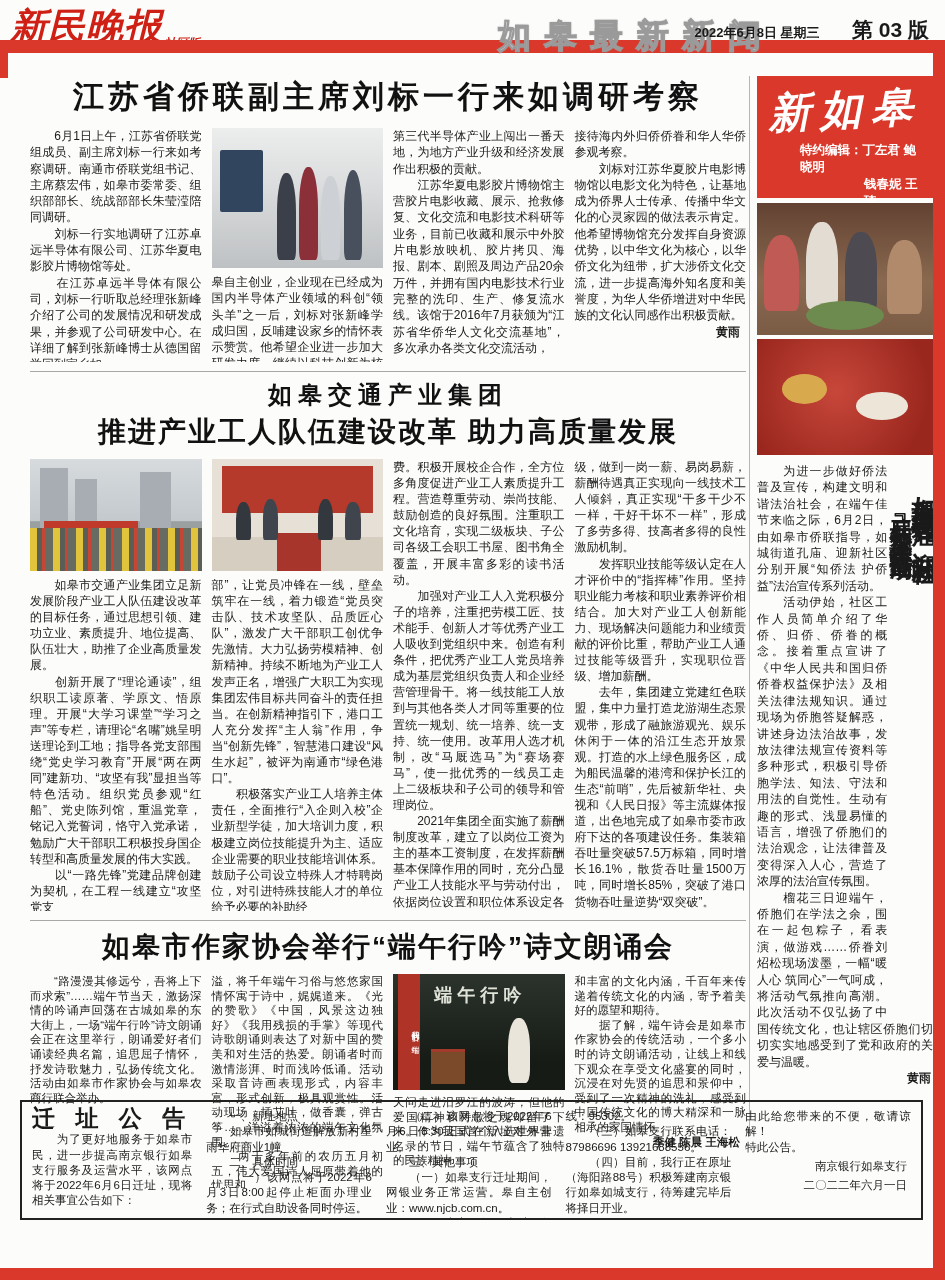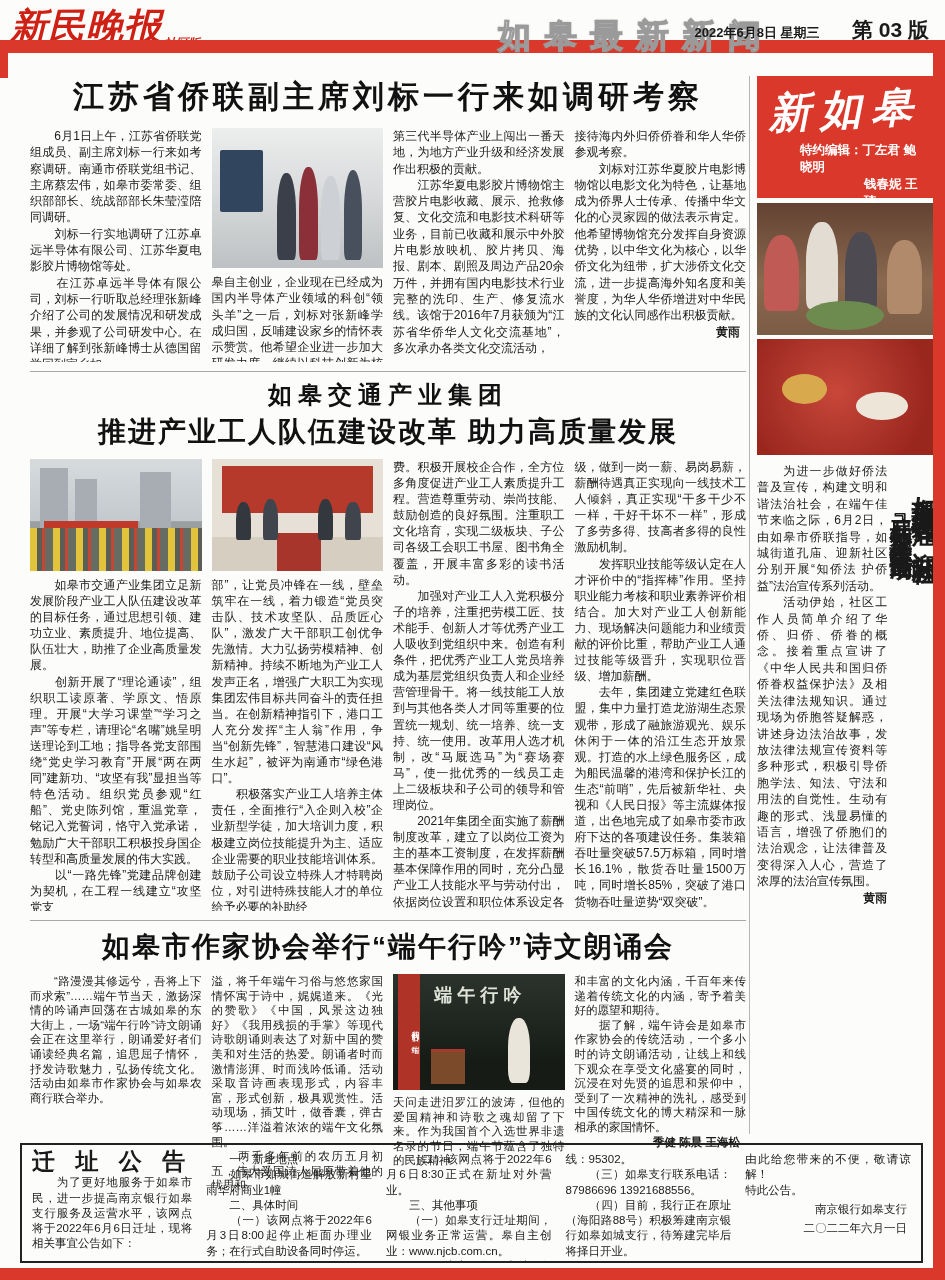--- a/index.html
+++ b/index.html
@@ -72,21 +72,21 @@
   .editors { font-size:12.5px; font-weight:700; line-height:17px;margin-left:37px; }
   .editors-2 { padding-left:64px; }
   .email { font-size:12px; font-weight:700; margin-top:2px; letter-spacing:0.3px; }
   .sb-article { margin-top:8px; height:664px; overflow:hidden; font-size:12px; line-height:16.4px; text-align:justify; }
   .v-head { float:right; writing-mode:vertical-rl; height:548px; margin-left:6px; padding-top:12px; }
   .v-head .vh-main { font-size:26px; font-weight:900; letter-spacing:3px; margin-left:7px; }
   .v-head .vh-sub { font-size:23px; font-weight:900; letter-spacing:2px; padding-top:26px; }
   .sb-article .byline { padding-right:2px; }
 
   
-  .notice { position:absolute; left:20px; top:1143px; width:903px; height:120px; border:2px solid #222; padding:7px 10px; display:flex; gap:14px; overflow:hidden; font-size:11.5px; line-height:15.3px; text-align:justify; }
+  .notice { position:absolute; left:20px; top:1100px; width:903px; height:120px; border:2px solid #222; padding:7px 10px; display:flex; gap:14px; overflow:hidden; font-size:11.5px; line-height:15.3px; text-align:justify; }
   .notice .n-col { flex:1; }
   .notice .n-col-title { flex:0 0 150px; }
   .n-title { font-size:23px; font-weight:900; letter-spacing:7px; text-align:center; margin:2px 0 6px 0; white-space:nowrap; }
   .n-sign { text-align:right; margin-top:4px; padding-right:4px; }
 </style>
 </head>
 <body>
 
 <div class="page">
 
@@ -242,20 +242,21 @@
       <div class="pr-plate"></div>
     </div>
     <div class="sb-article">
       <div class="v-head">
         <div class="vh-main">如皋市如城街道孔庙、迎新社区</div>
         <div class="vh-sub">开展『知侨法 护侨益』法治宣传活动</div>
       </div>
       <div>
           <p class="para">　　为进一步做好侨法普及宣传，构建文明和谐法治社会，在端午佳节来临之际，6月2日，由如皋市侨联指导，如城街道孔庙、迎新社区分别开展“知侨法 护侨益”法治宣传系列活动。</p>
           <p class="para">　　活动伊始，社区工作人员简单介绍了华侨、归侨、侨眷的概念。接着重点宣讲了《中华人民共和国归侨侨眷权益保护法》及相关法律法规知识。通过现场为侨胞答疑解惑，讲述身边法治故事，发放法律法规宣传资料等多种形式，积极引导侨胞学法、知法、守法和用法的自觉性。生动有趣的形式、浅显易懂的语言，增强了侨胞们的法治观念，让法律普及变得深入人心，营造了浓厚的法治宣传氛围。</p>
+          <p class="para">　　榴花三日迎端午，侨胞们在学法之余，围在一起包粽子，看表演，做游戏……侨眷刘炤松现场泼墨，一幅“暖人心 筑同心”一气呵成，将活动气氛推向高潮。此次活动不仅弘扬了中国传统文化，也让辖区侨胞们切切实实地感受到了党和政府的关爱与温暖。</p>
         </div>
       <div class="byline">黄雨</div>
     </div>
   </div>
 
   <div class="notice">
     <div class="n-col-title">
       <div class="n-title">迁 址 公 告</div>
       <div class="para">　　为了更好地服务于如皋市民，进一步提高南京银行如皋支行服务及运营水平，该网点将于2022年6月6日迁址，现将相关事宜公告如下：</div>
     </div>

